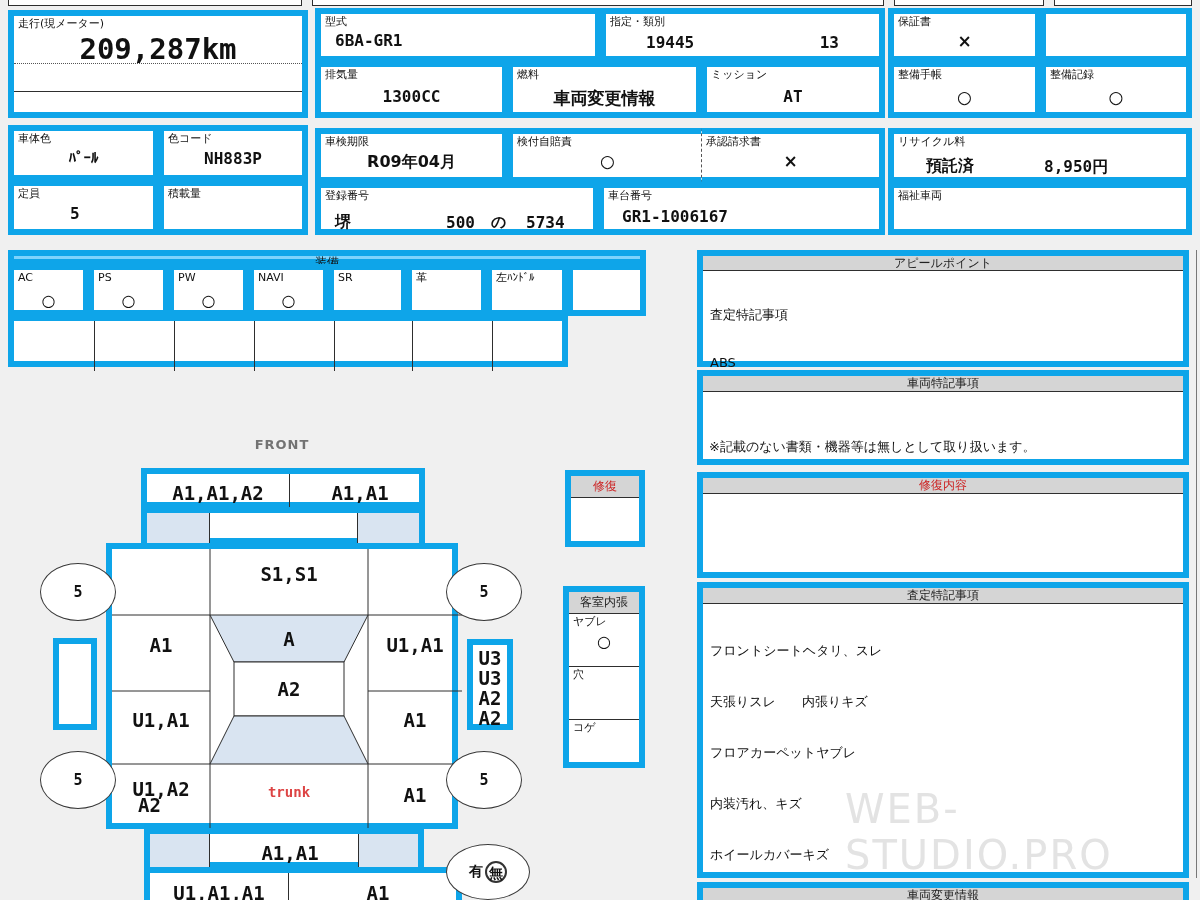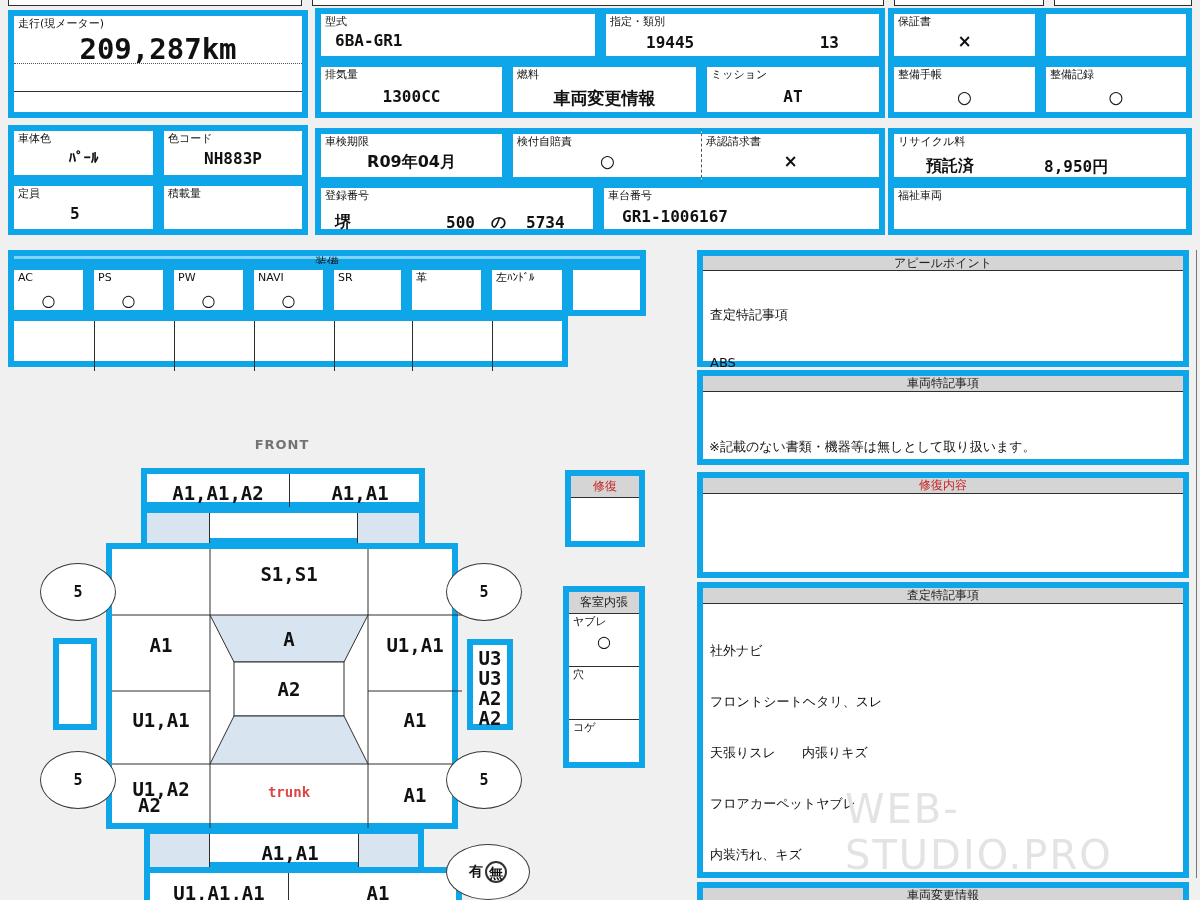--- a/index.html
+++ b/index.html
@@ -178,21 +178,20 @@
     <div class="nb" style="left:6px;bottom:3px;font-size:13px">※記載のない書類・機器等は無しとして取り扱います。</div>
   </div>
 
   <div class="c" style="left:697px;top:472px;width:492px;height:106px">
     <div class="hdr" style="height:16px;color:#c22;"><span>修復内容</span></div>
   </div>
 
   <div class="c" style="left:697px;top:582px;width:492px;height:296px">
     <div class="hdr" style="height:16px"><span>査定特記事項</span></div>
     <div class="items" style="margin-top:16px;line-height:17px">
-      <div>社外ナビ</div>
       <div>フロントシートヘタリ、スレ</div>
       <div>天張りスレ　　内張りキズ</div>
       <div>フロアカーペットヤブレ</div>
       <div>内装汚れ、キズ</div>
       <div>ホイールカバーキズ</div>
       
       
       
     </div>
   </div>

